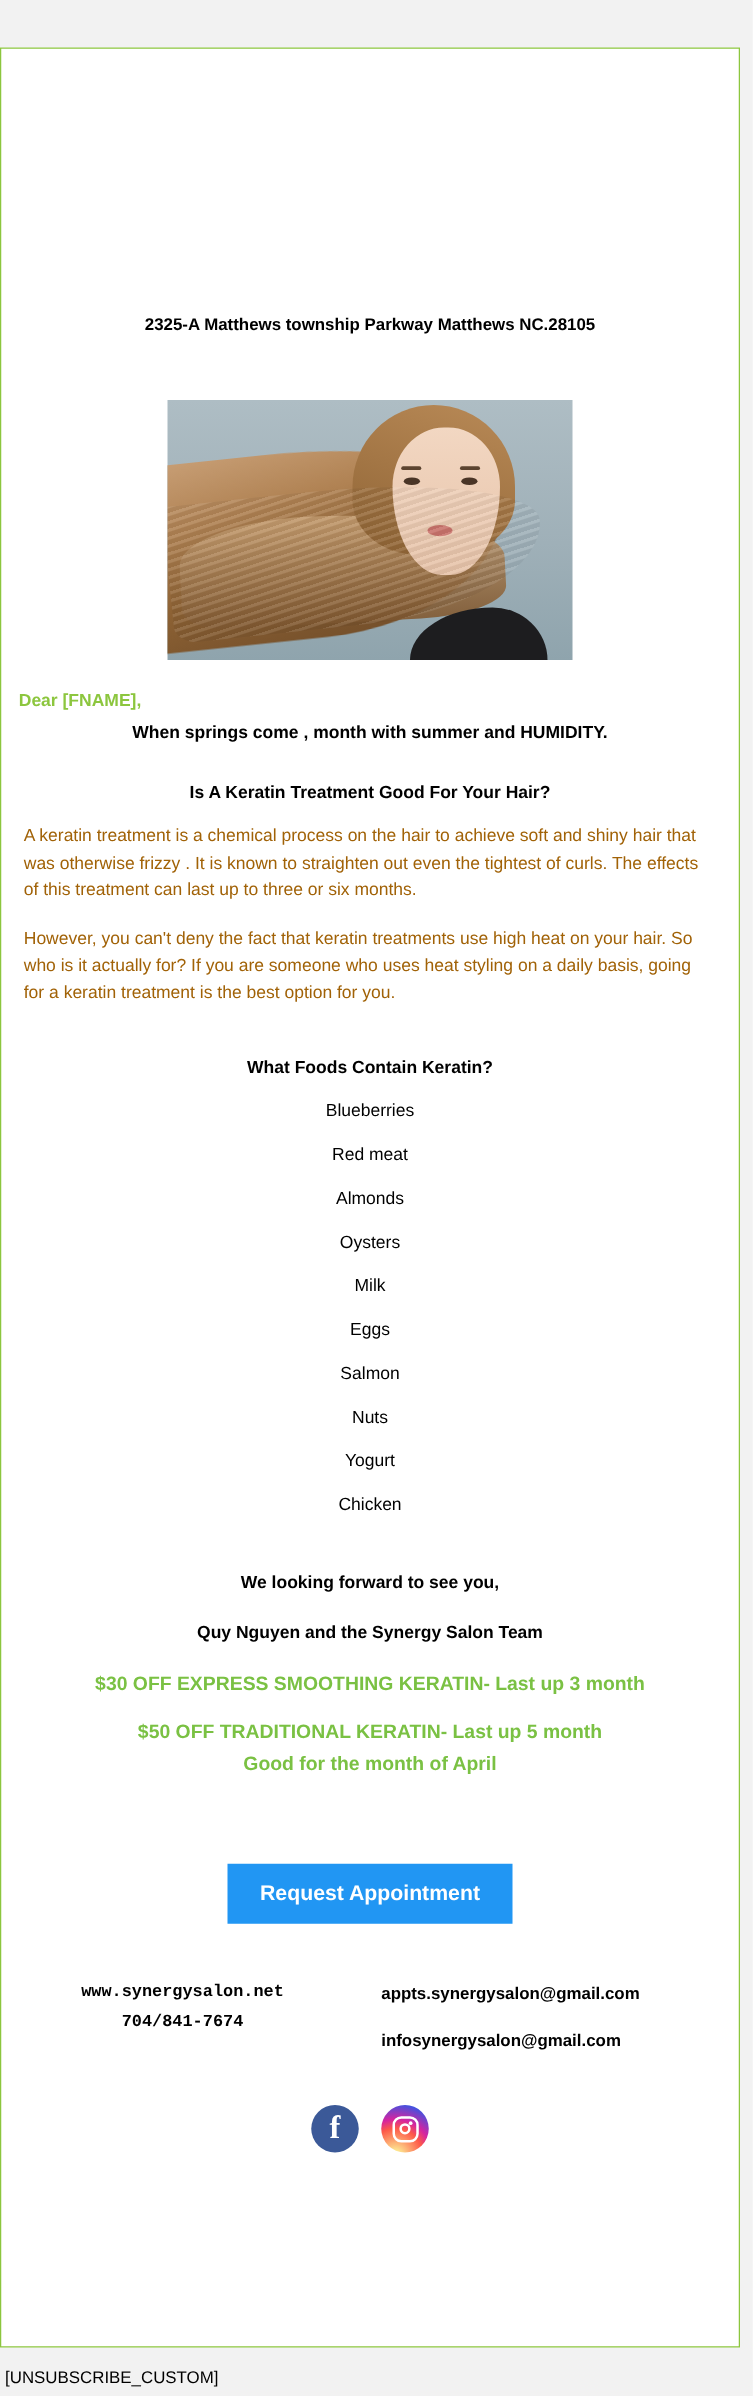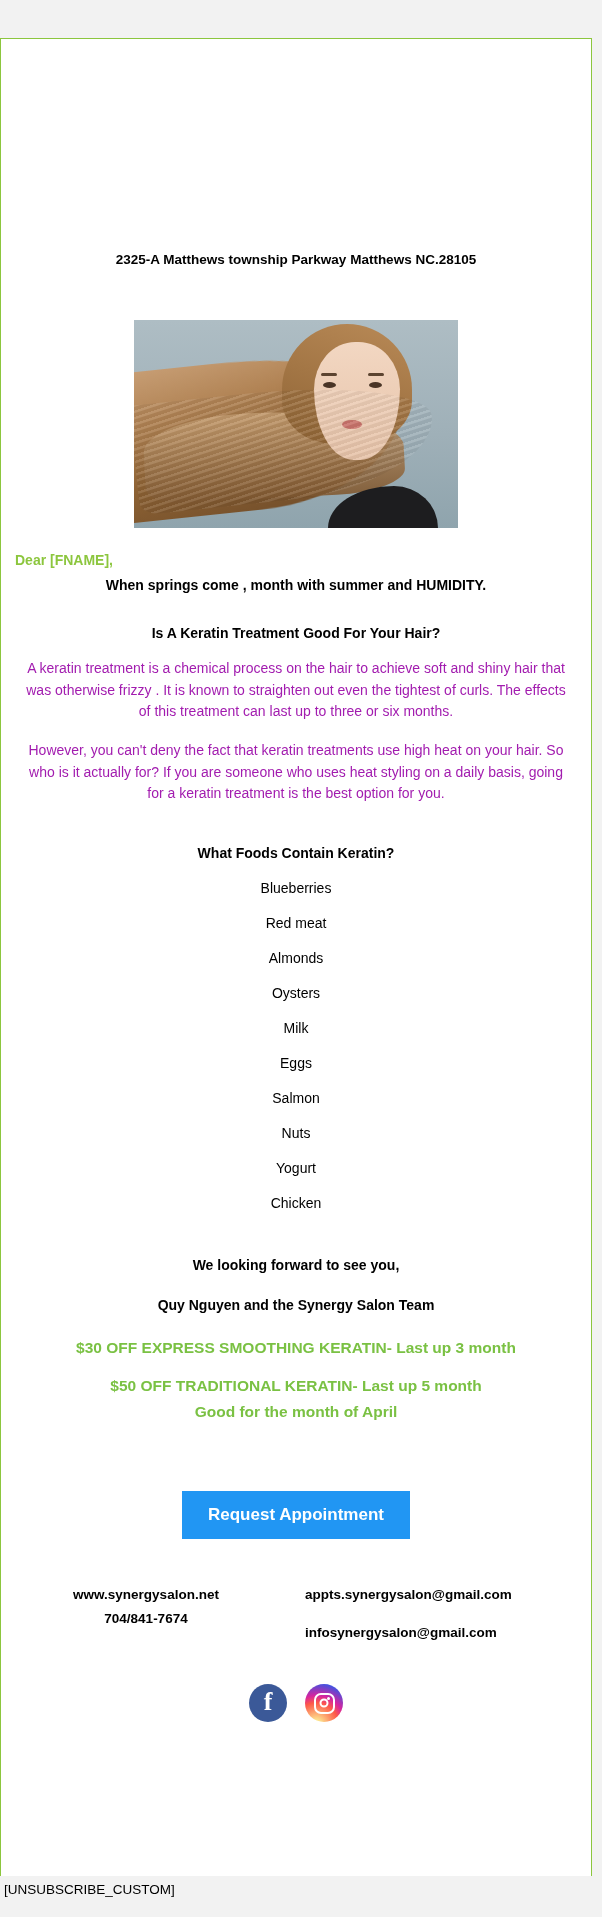--- a/index.html
+++ b/index.html
@@ -168,24 +168,23 @@
   }
   .section-head {
     margin-top: 32px;
     text-align: center;
     font-weight: bold;
     font-size: 14px;
     color: #000;
   }
   .para {
     margin-top: 17px;
-    text-align: center;
     font-size: 14px;
     line-height: 1.55;
-    color: #a21caf;
+    color: #a16207;
     padding: 0 4px;
   }
   .foods-head {
     margin-top: 40px;
     text-align: center;
     font-weight: bold;
     font-size: 14px;
   }
   .food-item {
     margin-top: 19px;
@@ -240,20 +239,21 @@
     justify-content: space-between;
     padding: 0 22px 0 16px;
     box-sizing: border-box;
   }
   .contact-left {
     text-align: center;
     font-weight: bold;
     font-size: 13.5px;
     line-height: 1.75;
     width: 230px;
+    font-family: Liberation Mono, monospace;
   }
   .contact-right {
     font-weight: bold;
     font-size: 13.5px;
     line-height: 1.75;
     width: 250px;
     text-align: left;
     padding-top: 0px;
   }
   .contact-right .line2 { margin-top: 14px; }
@@ -313,21 +313,21 @@
     height: 3px;
     background: #fff;
     border-radius: 50%;
     right: 2.5px;
     top: 2.5px;
   }
 
   .unsub-bar {
     position: absolute;
     left: 0;
-    bottom: 12px;
+    bottom: 0;
     width: 602px;
     background: #f2f2f2;
     font-size: 13.5px;
     color: #000;
     padding: 6px 4px 8px 4px;
     box-sizing: border-box;
     z-index: 5;
   }
   .unsub-bar a {
     color: #000;

